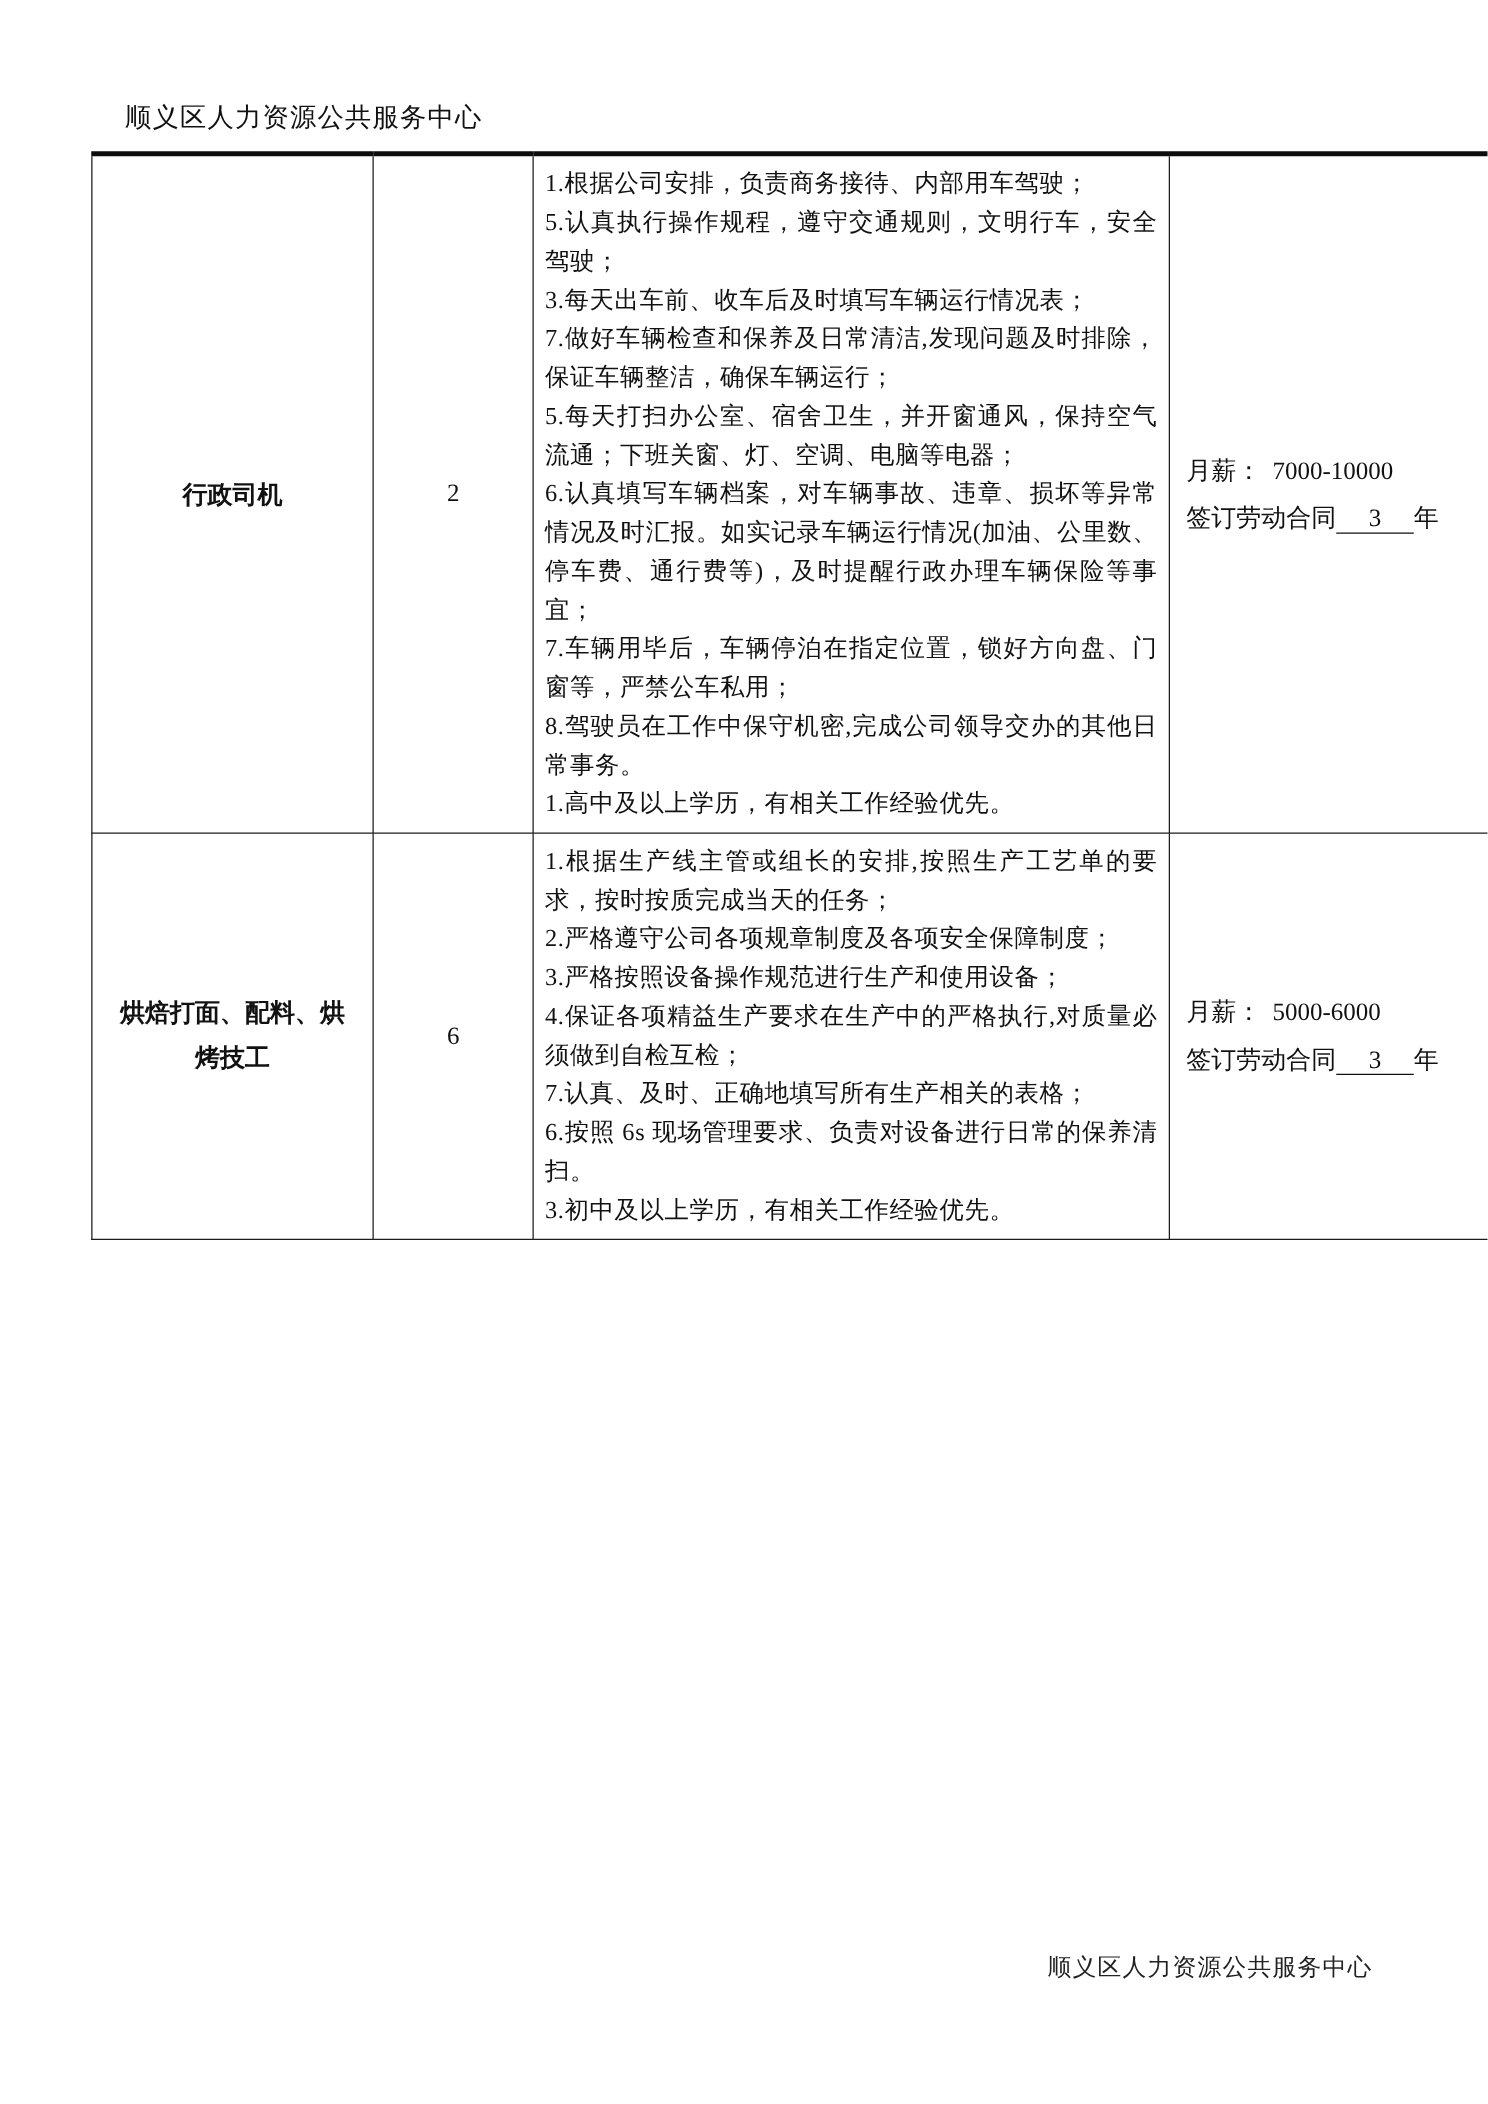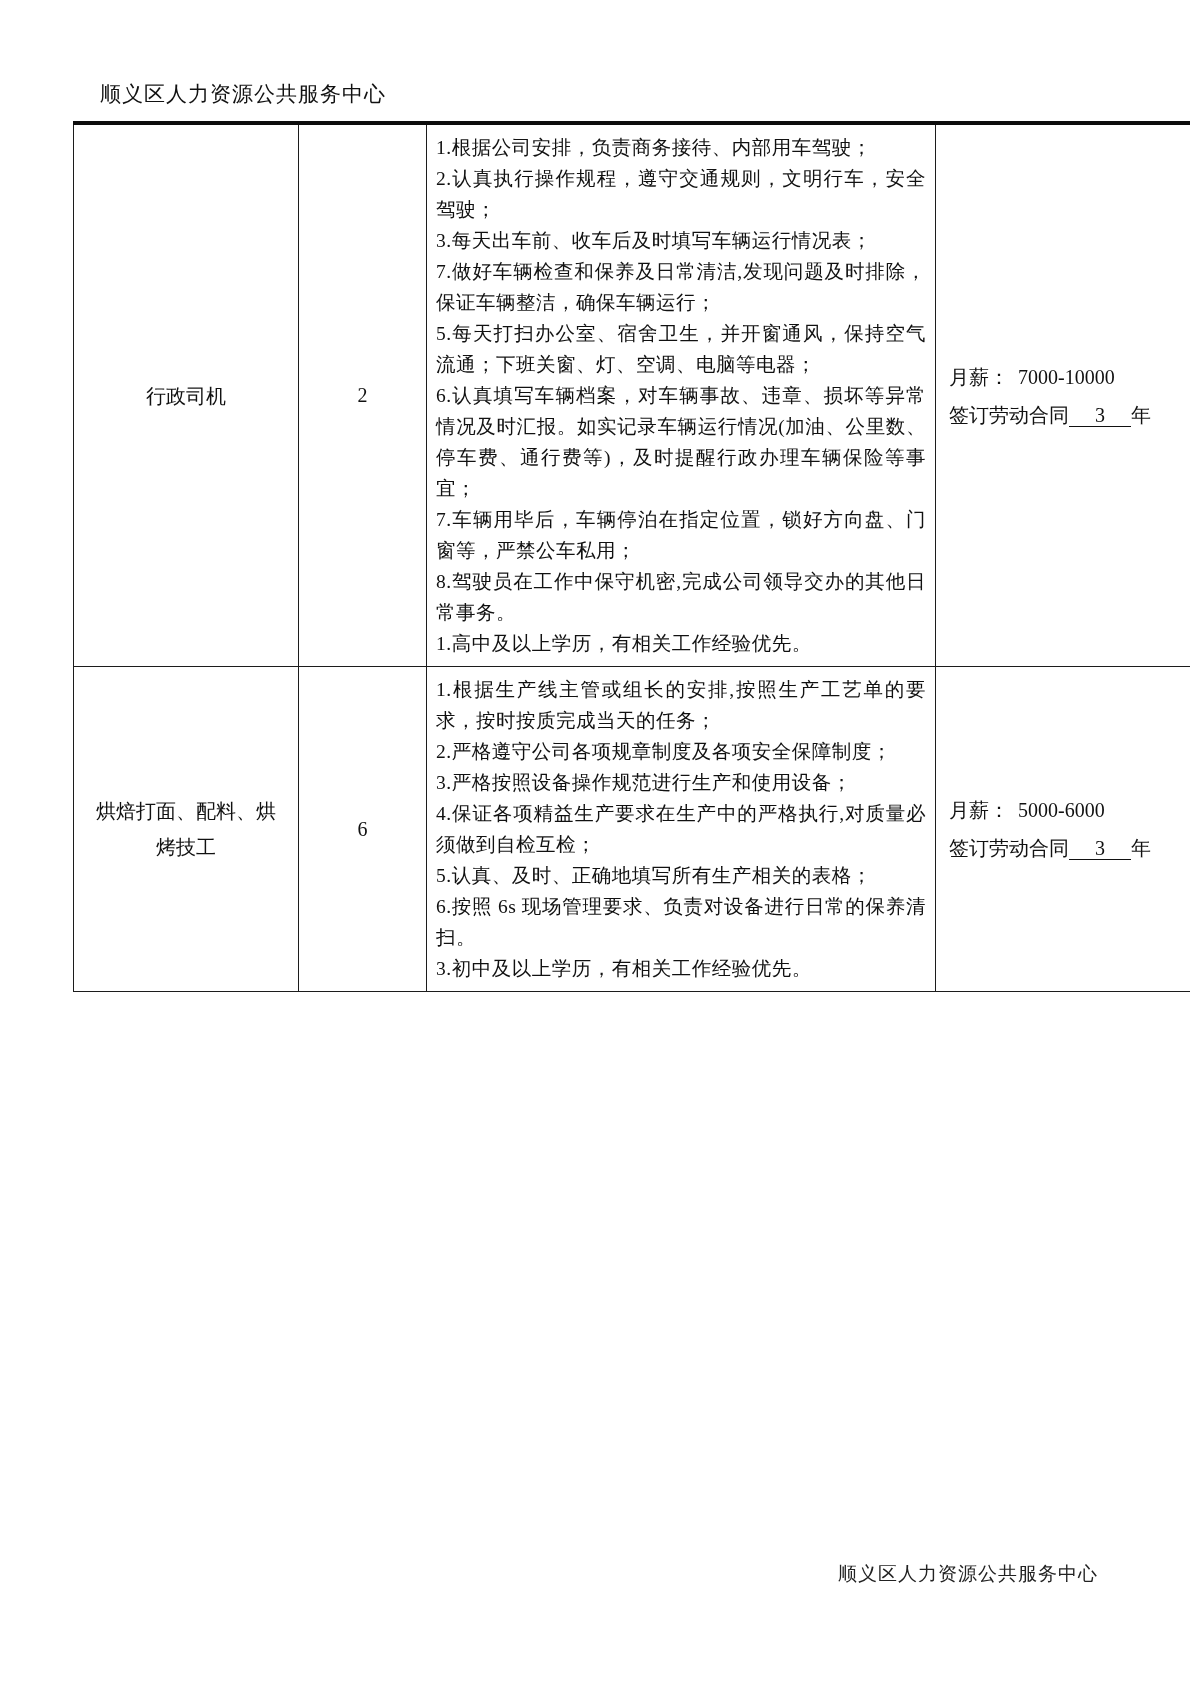--- a/index.html
+++ b/index.html
@@ -41,20 +41,21 @@
     border-top: 4px solid #0d0d0d;
   }
 
   td.title-cell {
     width: 198px;
     text-align: center;
     vertical-align: middle;
     font-size: 20px;
     line-height: 36px;
     padding: 0 13px;
+    font-weight: bold;
   }
   td.count-cell {
     width: 125px;
     text-align: center;
     vertical-align: middle;
     font-size: 20px;
   }
   td.duties-cell {
     width: 490px;
     vertical-align: top;
@@ -102,21 +103,21 @@
 
 <div class="page-header">顺义区人力资源公共服务中心</div>
 
 <table class="jobs-table">
   <tbody>
     <tr class="row1">
       <td class="title-cell">行政司机</td>
       <td class="count-cell">2</td>
       <td class="duties-cell">
         <div class="duty">1.根据公司安排，负责商务接待、内部用车驾驶；</div>
-        <div class="duty">2.认真执行操作规程，遵守交通规则，文明行车，安全驾驶；</div>
+        <div class="duty">5.认真执行操作规程，遵守交通规则，文明行车，安全驾驶；</div>
         <div class="duty">3.每天出车前、收车后及时填写车辆运行情况表；</div>
         <div class="duty">7.做好车辆检查和保养及日常清洁,发现问题及时排除，保证车辆整洁，确保车辆运行；</div>
         <div class="duty">5.每天打扫办公室、宿舍卫生，并开窗通风，保持空气流通；下班关窗、灯、空调、电脑等电器；</div>
         <div class="duty">6.认真填写车辆档案，对车辆事故、违章、损坏等异常情况及时汇报。如实记录车辆运行情况(加油、公里数、停车费、通行费等)，及时提醒行政办理车辆保险等事宜；</div>
         <div class="duty">7.车辆用毕后，车辆停泊在指定位置，锁好方向盘、门窗等，严禁公车私用；</div>
         <div class="duty">8.驾驶员在工作中保守机密,完成公司领导交办的其他日常事务。</div>
         <div class="duty">1.高中及以上学历，有相关工作经验优先。</div>
       </td>
       <td class="salary-cell">
         <div class="salary-line">
@@ -129,21 +130,21 @@
     </tr>
 
     <tr class="row2">
       <td class="title-cell">烘焙打面、配料、烘烤技工</td>
       <td class="count-cell">6</td>
       <td class="duties-cell">
         <div class="duty">1.根据生产线主管或组长的安排,按照生产工艺单的要求，按时按质完成当天的任务；</div>
         <div class="duty">2.严格遵守公司各项规章制度及各项安全保障制度；</div>
         <div class="duty">3.严格按照设备操作规范进行生产和使用设备；</div>
         <div class="duty">4.保证各项精益生产要求在生产中的严格执行,对质量必须做到自检互检；</div>
-        <div class="duty">5.认真、及时、正确地填写所有生产相关的表格；</div>
+        <div class="duty">7.认真、及时、正确地填写所有生产相关的表格；</div>
         <div class="duty">6.按照 6s 现场管理要求、负责对设备进行日常的保养清扫。</div>
         <div class="duty">3.初中及以上学历，有相关工作经验优先。</div>
       </td>
       <td class="salary-cell">
         <div class="salary-line">
           <span>月薪：</span><span class="salary-range">5000-6000</span>
         </div>
         <div class="contract-line">
           <span>签订劳动合同</span><span class="contract-blank">3</span><span>年</span>
         </div>

